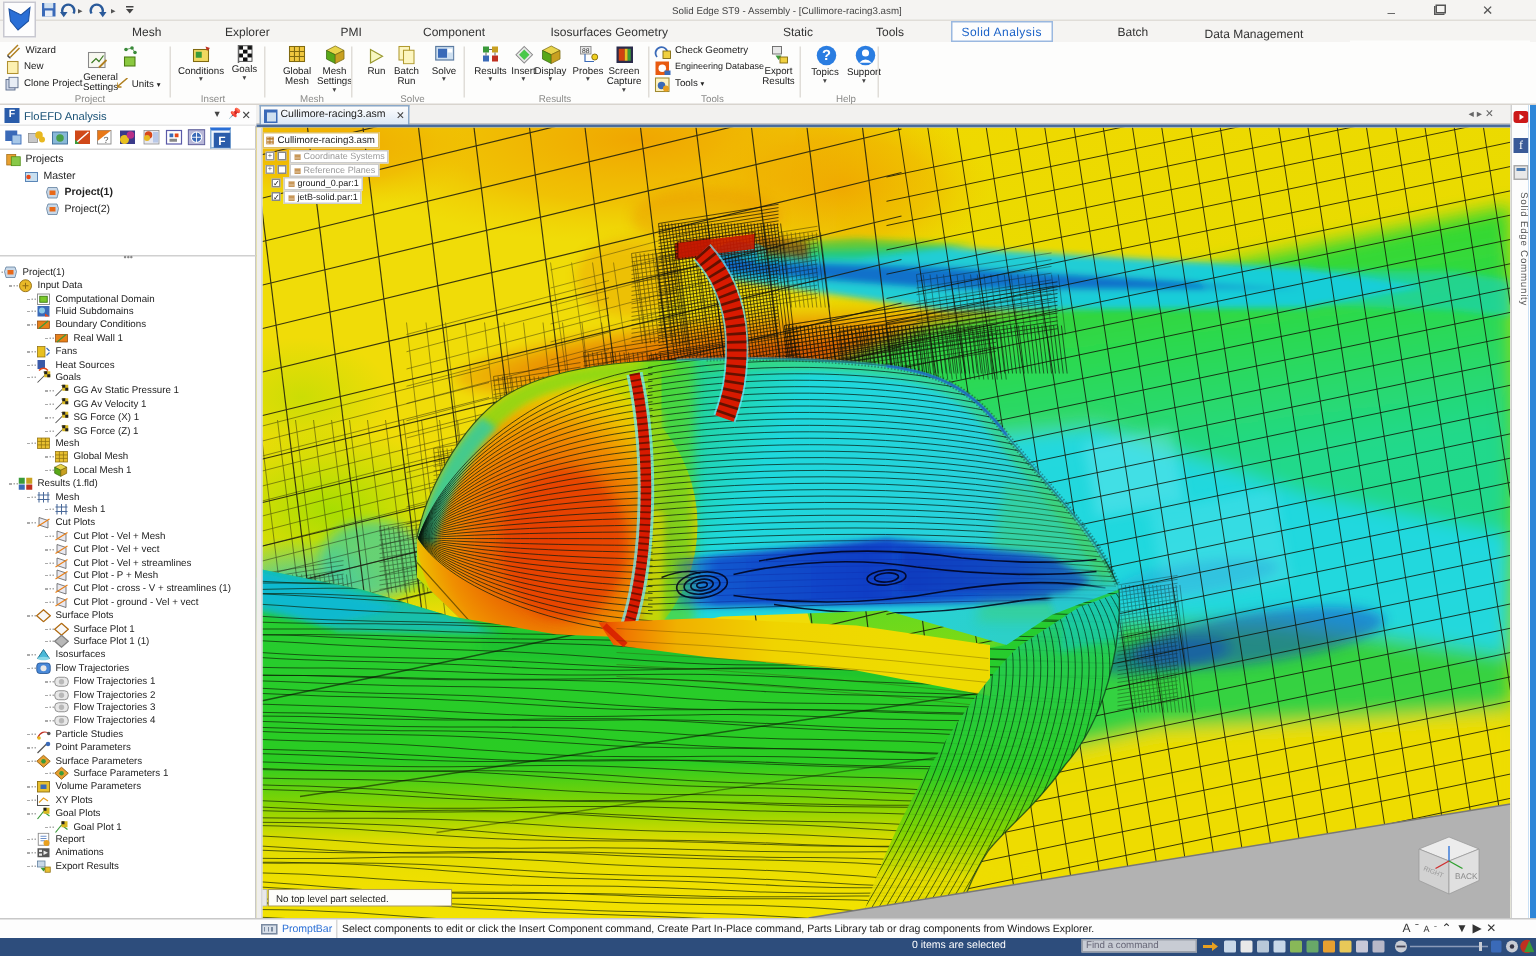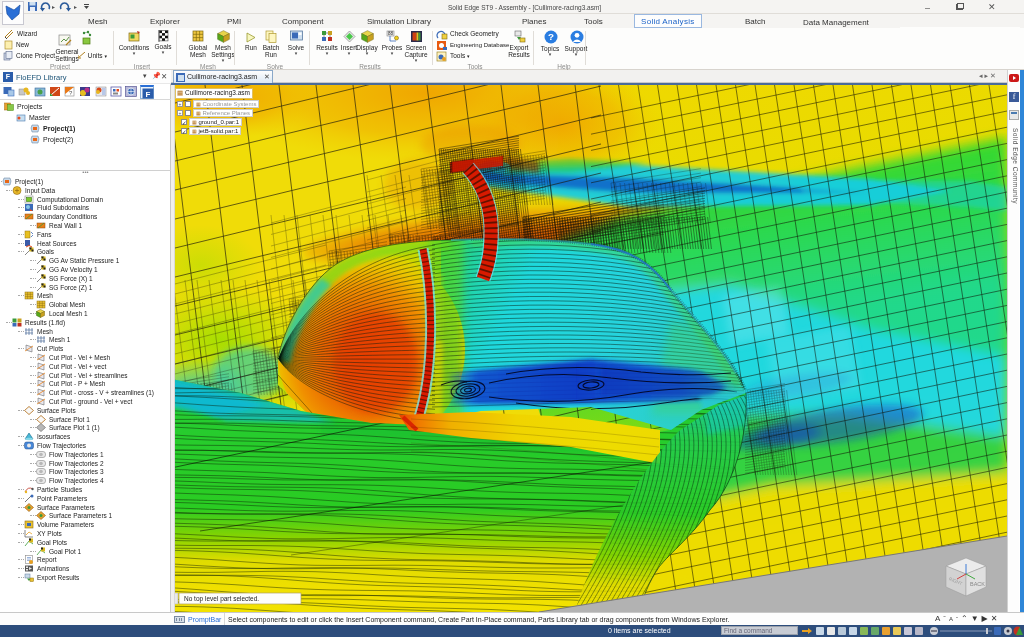--- a/index.html
+++ b/index.html
@@ -30,22 +30,22 @@
     <div class="abs tt" style="left:925px;top:3px;font-size:9px;color:#555;letter-spacing:14px">–</div>
     <div class="abs" style="left:956px;top:4px;width:7px;height:6px;border:1px solid #555"></div>
     <div class="abs" style="left:957px;top:3px;width:7px;height:6px;border:1px solid #555;background:#f5f4f2"></div>
     <div class="abs tt" style="left:988px;top:2px;font-size:9px;color:#555">✕</div>
   </div>
 <div class="abs" style="left:0;top:14px;width:1024px;height:14px;background:#f5f4f2">
     <div class="abs tt" style="left:88px;top:3px;font-size:8px;color:#333">Mesh</div>
     <div class="abs tt" style="left:150px;top:3px;font-size:8px;color:#333">Explorer</div>
     <div class="abs tt" style="left:227px;top:3px;font-size:8px;color:#333">PMI</div>
     <div class="abs tt" style="left:282px;top:3px;font-size:8px;color:#333">Component</div>
-    <div class="abs tt" style="left:367px;top:3px;font-size:8px;color:#333">Simulation Library</div>
-    <div class="abs tt" style="left:522px;top:3px;font-size:8px;color:#333">Planes</div>
+    <div class="abs tt" style="left:367px;top:3px;font-size:8px;color:#333">Isosurfaces Geometry</div>
+    <div class="abs tt" style="left:522px;top:3px;font-size:8px;color:#333">Static</div>
     <div class="abs tt" style="left:584px;top:3px;font-size:8px;color:#333">Tools</div>
     <div class="abs tt" style="left:634px;top:0px;height:14px;padding:2px 6px;border:1px solid #9ab8e0;background:#fdfdfd;color:#1a62c8;font-size:8px;letter-spacing:0.3px">Solid Analysis</div>
     <div class="abs tt" style="left:745px;top:3px;font-size:8px;color:#333">Batch</div>
     <div class="abs tt" style="left:803px;top:4px;font-size:8px;color:#333">Data Management</div>
   </div>
 <div class="abs" style="left:900px;top:27px;width:120px;height:13px;background:#fdfdfc">
     <svg width="120" height="13" viewBox="0 0 120 13" style="display:block">
       <rect x="2" y="1" width="11" height="11" rx="2" fill="#2a7de1"></rect>
       <text x="7.5" y="10" font-size="9" fill="#fff" text-anchor="middle" font-weight="bold" font-family="Liberation Sans">?</text>
       <g stroke="#3a7ec0" stroke-width="1.2" fill="#cfe0f2">
@@ -349,21 +349,21 @@
         <div style="text-align:center;font-size:6.5px;line-height:7px;white-space:nowrap">Support</div>
       </div>
       <div style="text-align:center;font-size:5px;color:#444;line-height:4px">▾</div>
     </div>
     <div class="abs tt" style="left:534px;top:35px;width:60px;text-align:center;font-size:6.5px;color:#8a8a88">Help</div>
     <div class="abs" style="left:585px;top:3px;width:1px;height:34px;background:#e0ddd8"></div>
   </div>
 <div class="abs" style="left:0;top:70px;width:171px;height:542px;background:#fff;border-right:1px solid #c8c8c8">
     <div class="abs" style="left:0;top:0;width:171px;height:14px;background:#fdfdfd;border-bottom:1px solid #e8e8e8">
       <div class="abs" style="left:3px;top:2px;width:10px;height:10px;background:#2a5caa;color:#fff;font-size:7px;font-weight:bold;text-align:center;line-height:10px">F</div>
-      <div class="abs tt" style="left:16px;top:3px;font-size:7.5px;color:#1a5276">FloEFD Library</div>
+      <div class="abs tt" style="left:16px;top:3px;font-size:7.5px;color:#1a5276">FloEFD Analysis</div>
       <div class="abs tt" style="left:143px;top:2px;font-size:7px;color:#444">▾</div>
       <div class="abs tt" style="left:152px;top:2px;font-size:7px;color:#444">📌</div>
       <div class="abs tt" style="left:161px;top:2px;font-size:7.5px;color:#444">✕</div>
     </div>
     <div class="abs" style="left:0;top:14px;width:171px;height:16px;border-bottom:1px solid #d8d8d8">
       <div class="abs" style="left:2px;top:1px;width:14px;height:14px;padding:1px">
         <svg width="12" height="11" viewBox="0 0 12 11" style="display:block">
           <rect x="0.5" y="1" width="8" height="7" fill="#3a6ab8"></rect>
           <rect x="5" y="4" width="6" height="6" fill="#a8c8e8" stroke="#3a6ab8" stroke-width="0.6"></rect>
         </svg>

